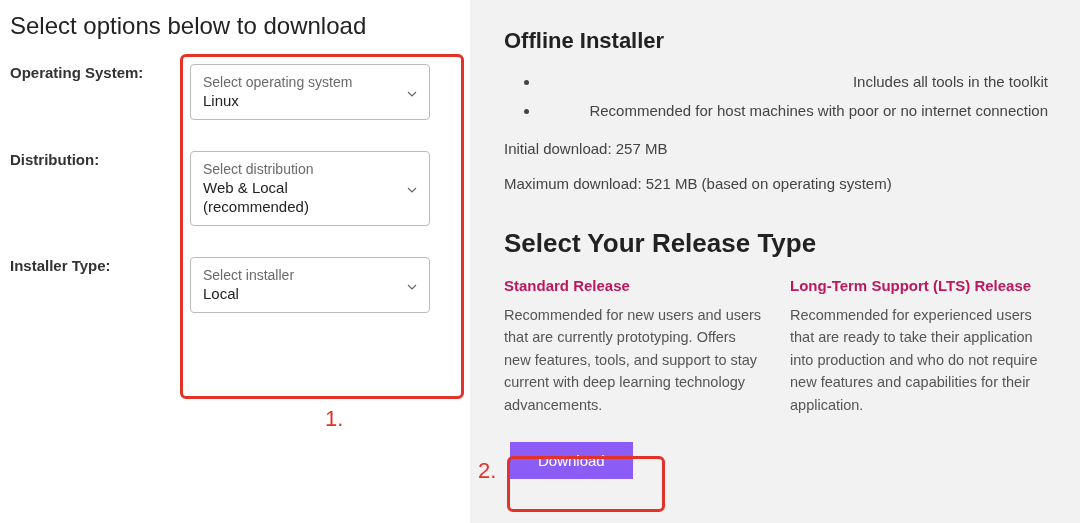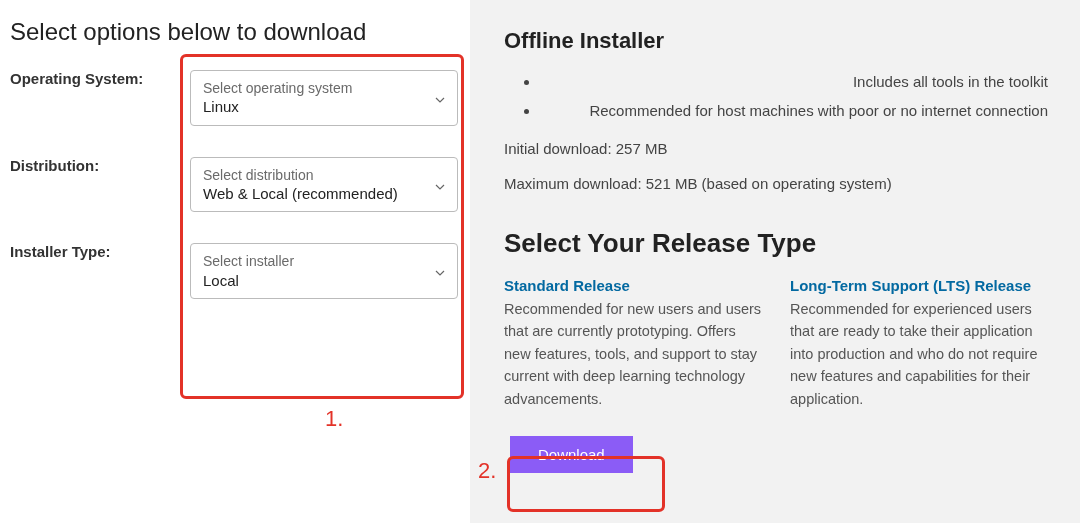--- a/index.html
+++ b/index.html
@@ -7,21 +7,21 @@
       font-family: -apple-system, BlinkMacSystemFont, "Segoe UI", Arial, sans-serif;
       color: #333;
       font-size: 14px;
       width: 1080px;
       height: 523px;
       display: flex;
       background: #fff;
     }
     .left-panel {
       width: 470px;
-      padding: 18px 10px 10px 10px;
+      padding: 12px 10px 10px 10px;
       background: #fff;
       position: relative;
     }
     .page-title {
       font-size: 24px;
       font-weight: 500;
       color: #222;
       margin-bottom: 24px;
     }
     .form-row {
@@ -39,21 +39,21 @@
       flex: 1;
       position: relative;
     }
     .select-box {
       border: 1px solid #bbb;
       border-radius: 4px;
       padding: 8px 34px 8px 12px;
       background: #fff;
       position: relative;
       cursor: pointer;
-      width: 268px;
+      width: 240px;
     }
     .select-placeholder {
       display: block;
       font-size: 14px;
       color: #6a6a6a;
       line-height: 1.3;
     }
     .select-value {
       display: block;
       font-size: 15px;
@@ -126,22 +126,22 @@
     .release-grid {
       display: flex;
       gap: 28px;
     }
     .release-col {
       flex: 1;
     }
     .release-header {
       font-size: 15px;
       font-weight: 700;
-      color: #0369a1;
-      margin-bottom: 4px;
+      color: #be185d;
+      margin-bottom: 10px;
     }
     .release-desc {
       font-size: 14.5px;
       color: #555;
       line-height: 1.55;
     }
     .download-btn {
       display: inline-block;
       background: #8b5cf6;
       color: #fff;

